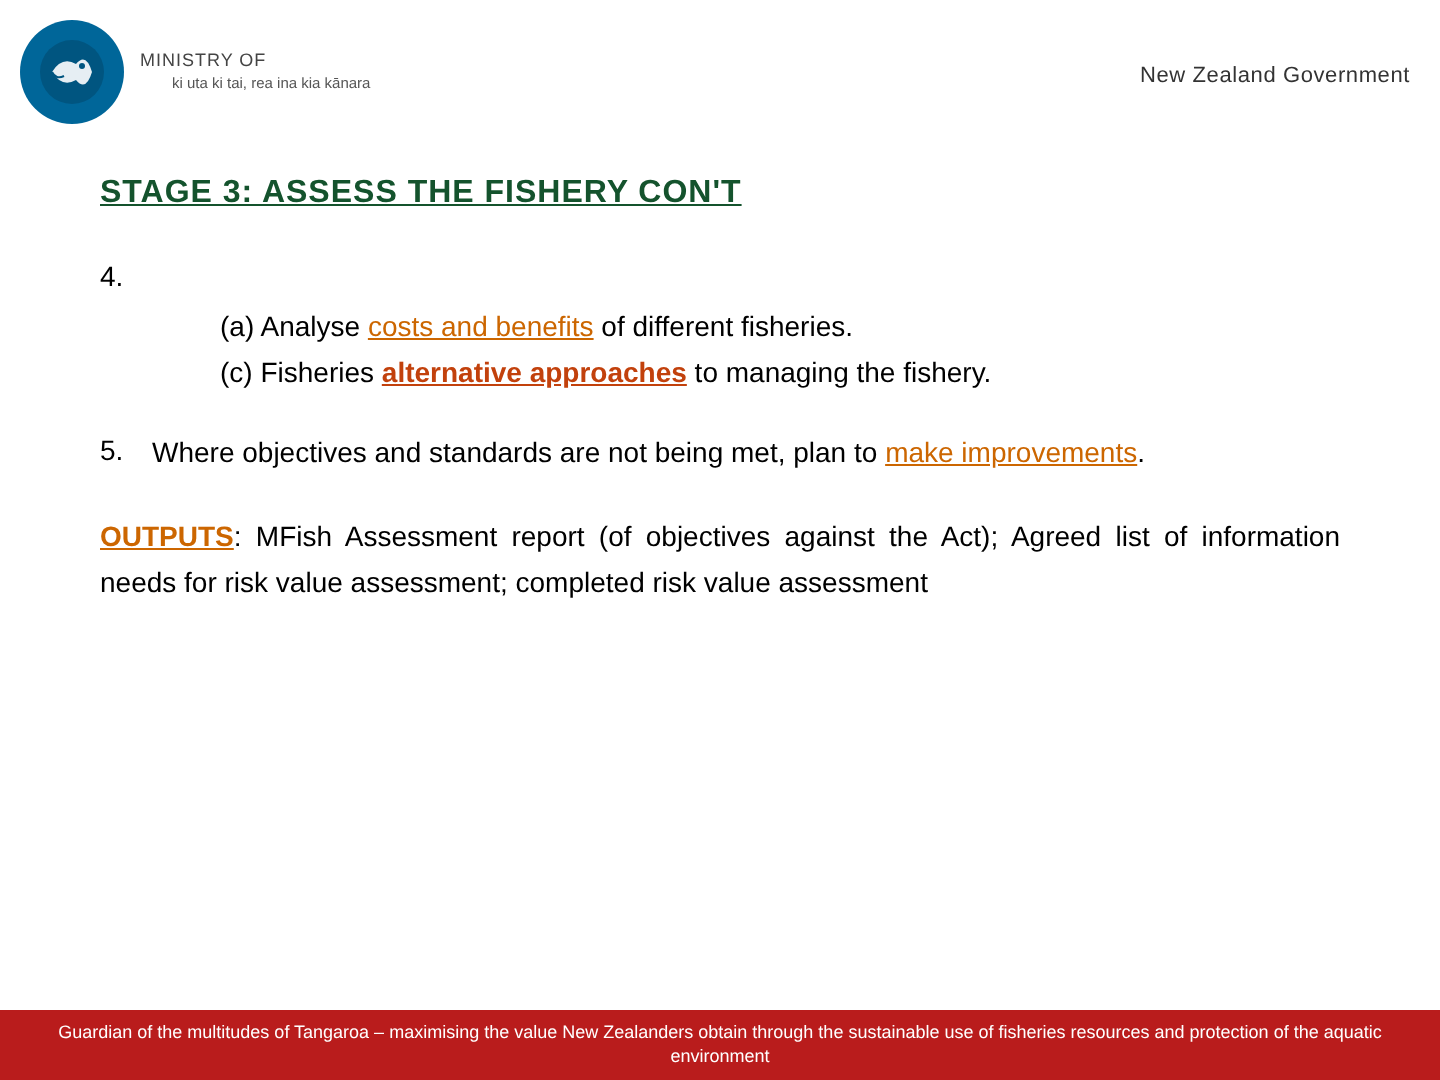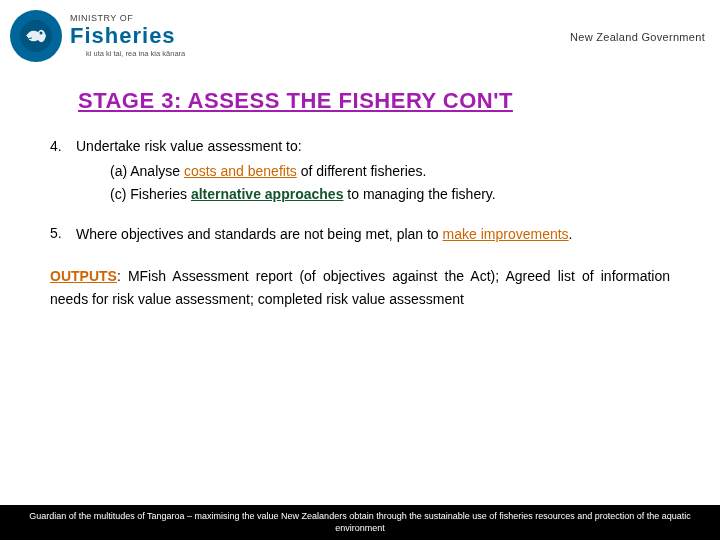--- a/index.html
+++ b/index.html
@@ -80,27 +80,26 @@
       color: #333;
       letter-spacing: 0.3px;
     }
 
     
     .content {
       padding: 18px 50px 10px 50px;
     }
 
     .stage-title {
-      font-size: 22px;
-      font-weight: bold;
-      color: #a21caf;
+      font-size: 16px;
+      font-weight: bold;
+      color: #14532d;
       text-decoration: underline;
       margin-bottom: 22px;
       letter-spacing: 0.5px;
-      margin-left: 28px;
     }
 
     .section {
       margin-bottom: 18px;
     }
 
     .item-row {
       display: flex;
       gap: 6px;
       margin-bottom: 4px;
@@ -123,21 +122,21 @@
       text-decoration: underline;
     }
 
     .highlight-green {
       color: #006600;
       font-weight: bold;
       text-decoration: underline;
     }
 
     .highlight-blue {
-      color: #14532d;
+      color: #c2410c;
       font-weight: bold;
       text-decoration: underline;
     }
 
     .outputs-label {
       color: #cc6600;
       font-weight: bold;
       text-decoration: underline;
     }
 
@@ -146,21 +145,21 @@
       line-height: 1.6;
       text-align: justify;
     }
 
     
     .footer {
       position: absolute;
       bottom: 0;
       left: 0;
       right: 0;
-      background: #000000;
+      background: #b91c1c;
       color: #ffffff;
       font-size: 9px;
       padding: 5px 15px;
       text-align: center;
       line-height: 1.4;
       margin-top: 40px;
     }
 
     p.body-text {
       line-height: 1.6;
@@ -176,37 +175,35 @@
       <svg viewBox="0 0 36 36" xmlns="http://www.w3.org/2000/svg">
 
         <circle cx="18" cy="18" r="16" fill="#005580"></circle>
         <path d="M8 18 Q13 10 20 14 Q25 8 28 18 Q25 28 20 22 Q13 26 8 18Z" fill="#ffffff" opacity="0.9"></path>
         <circle cx="23" cy="15" r="1.5" fill="#005580"></circle>
         <path d="M8 18 Q10 22 14 20" stroke="#005580" stroke-width="1" fill="none"></path>
       </svg>
     </div>
     <div class="logo-text-block">
       <span class="ministry-of">Ministry of</span>
-      <span class="fisheries-text">Fisheries</span>
       <span class="tagline">ki uta ki tai, rea ina kia kānara</span>
     </div>
   </div>
   <div class="nz-govt">
     <span class="nz-govt-text">New Zealand Government</span>
   </div>
 </div>
 
 <div class="content">
 
   <div class="stage-title">STAGE 3: ASSESS THE FISHERY CON'T</div>
 
   <div class="section">
     <div class="item-row">
       <span class="item-number">4.</span>
-      <span>Undertake risk value assessment to:</span>
     </div>
 
     <div class="sub-item">
       <span>(a) Analyse </span><span class="highlight-orange">costs and benefits</span><span> of different fisheries.</span>
     </div>
 
 
     <div class="sub-item">
       <span>(c) Fisheries </span><span class="highlight-blue">alternative approaches</span><span> to managing the fishery.</span>
     </div>

